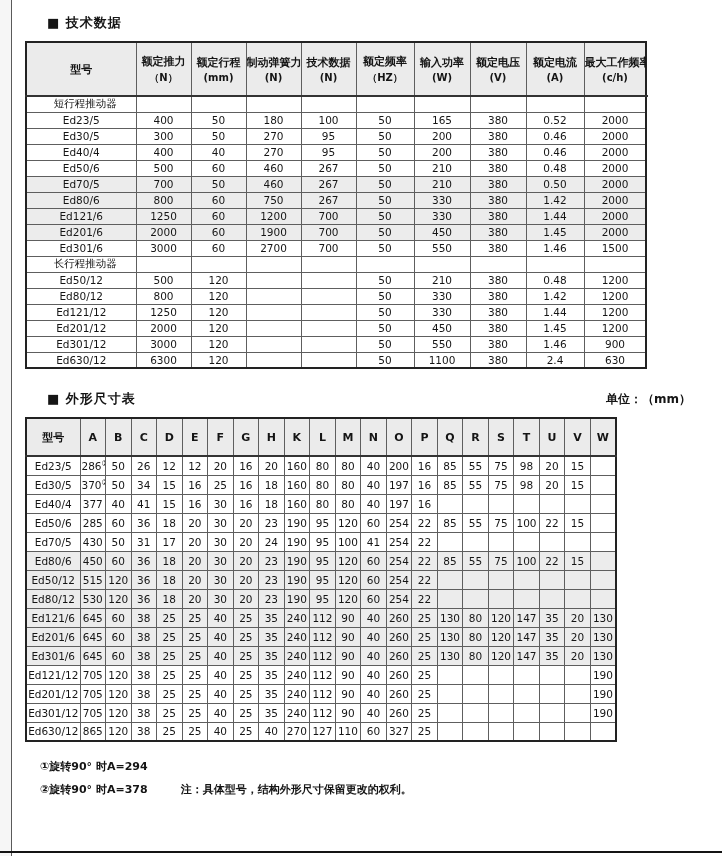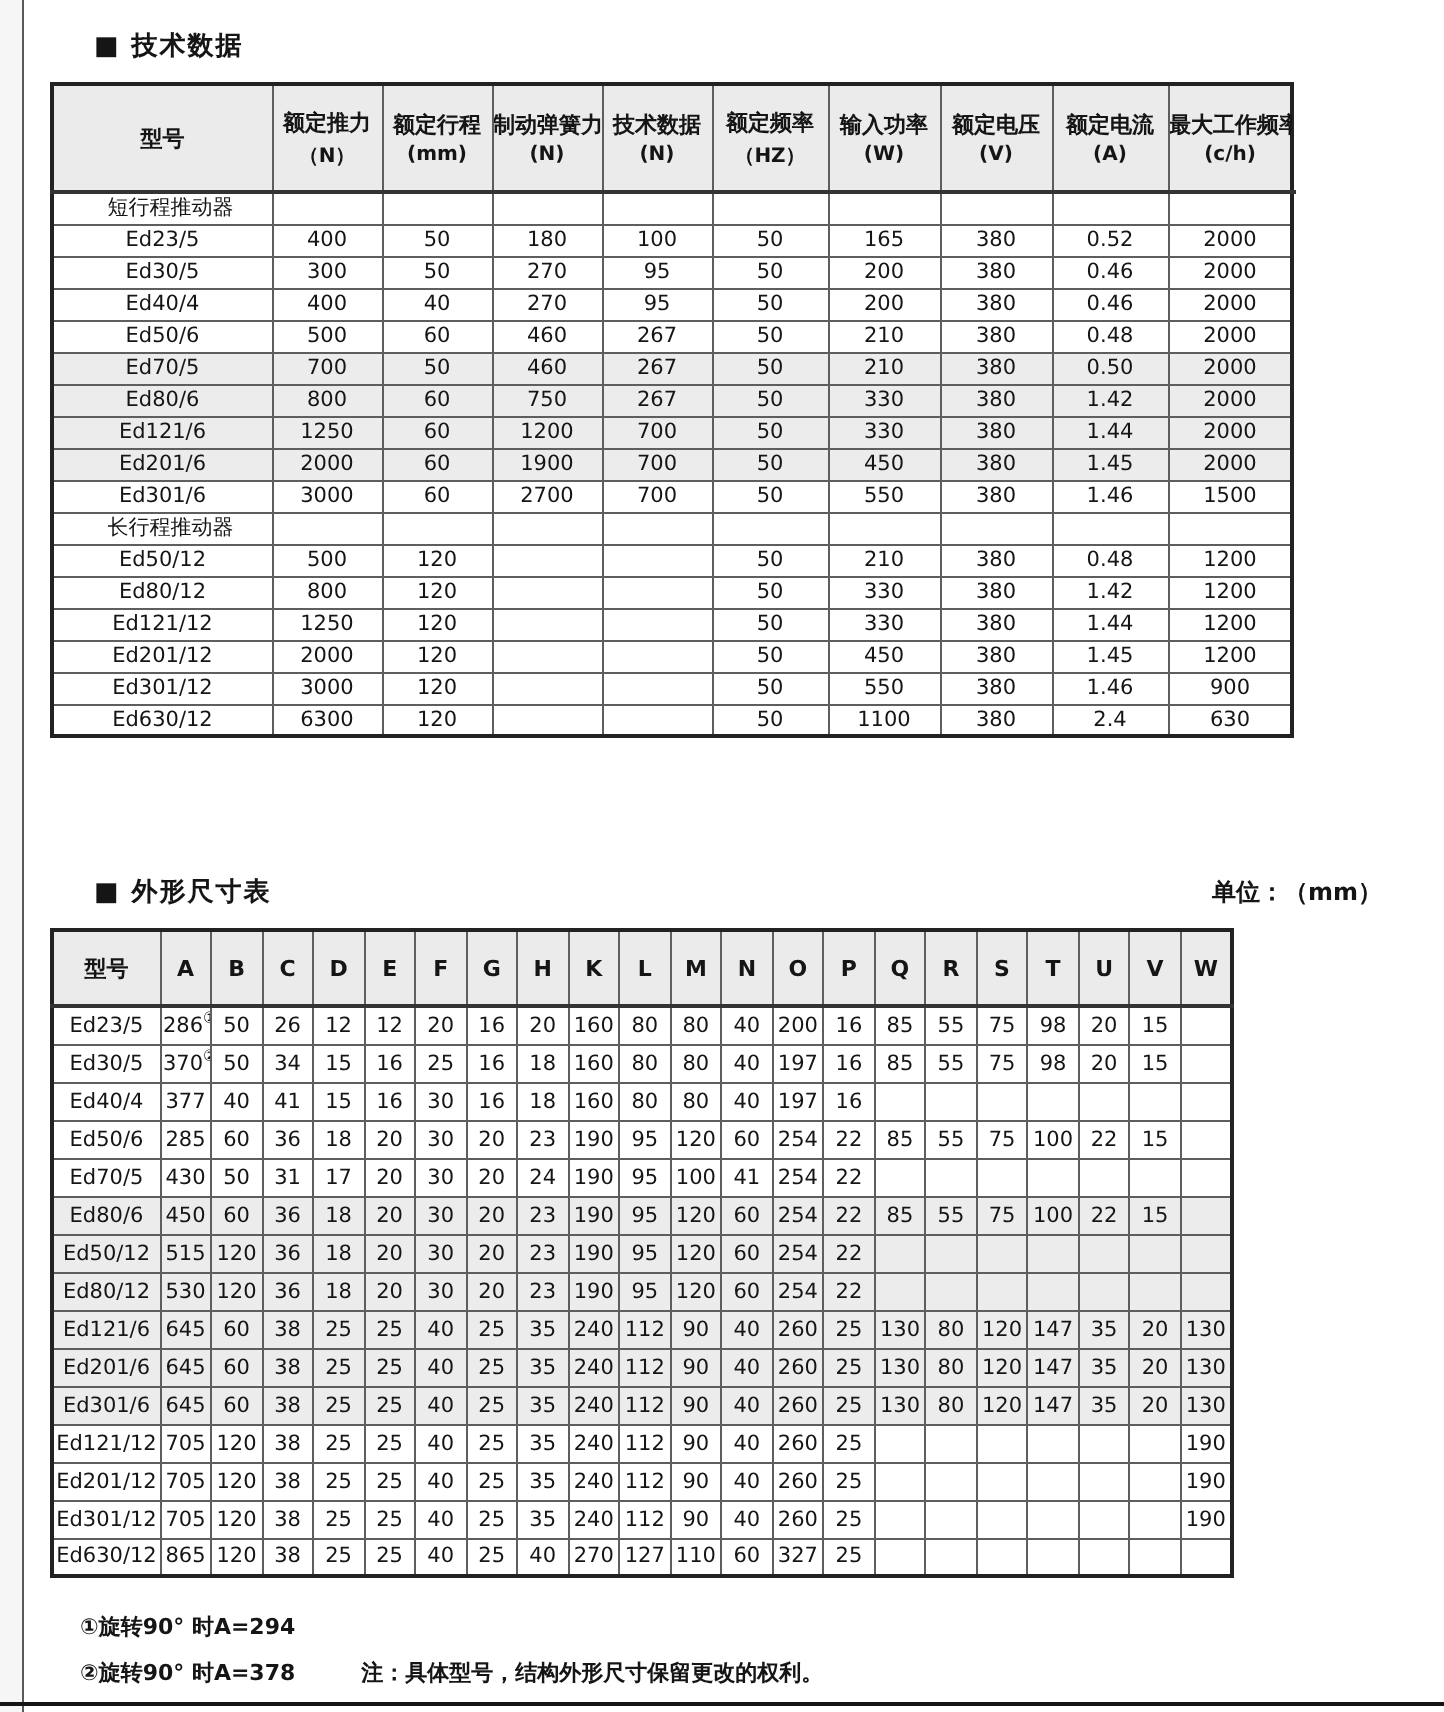--- a/index.html
+++ b/index.html
@@ -10,21 +10,21 @@
     color: #151515;
     position: relative;
     overflow: hidden;
   }
   .left-margin-strip { position: absolute; left: 0; top: 0; bottom: 0; width: 11px; background: #f6f6f6; }
   .page-left-edge { position: absolute; left: 11px; top: 0; bottom: 0; width: 1px; background: #5a5a5a; }
   .page-bottom-edge { position: absolute; left: 0; right: 0; bottom: 3px; height: 2px; background: #141414; }
 
   .content { position: absolute; left: 25px; top: 0; width: 676px; }
 
-  .section-title { font-size: 13px; font-weight: bold; letter-spacing: 1px; margin-top: 47px; }
+  .section-title { font-size: 13px; font-weight: bold; letter-spacing: 1px; }
   .title-tech { margin: 14px 0 9px 22px; }
   .dim-title-row { display: flex; justify-content: space-between; align-items: flex-end; margin: 21px 0 9px 22px; padding-right: 10px; }
   .unit-label { font-size: 12px; font-weight: bold; }
 
   table { border-collapse: collapse; width: 592px; table-layout: fixed; border: 2px solid #222; }
   th, td { border: 1px solid #5e5e5e; text-align: center; vertical-align: middle; overflow: hidden; white-space: nowrap; }
   thead th { background: #ebebeb; font-weight: bold; border-bottom: 2px solid #333; }
   tr.shaded td { background: #ececec; }
 
   

